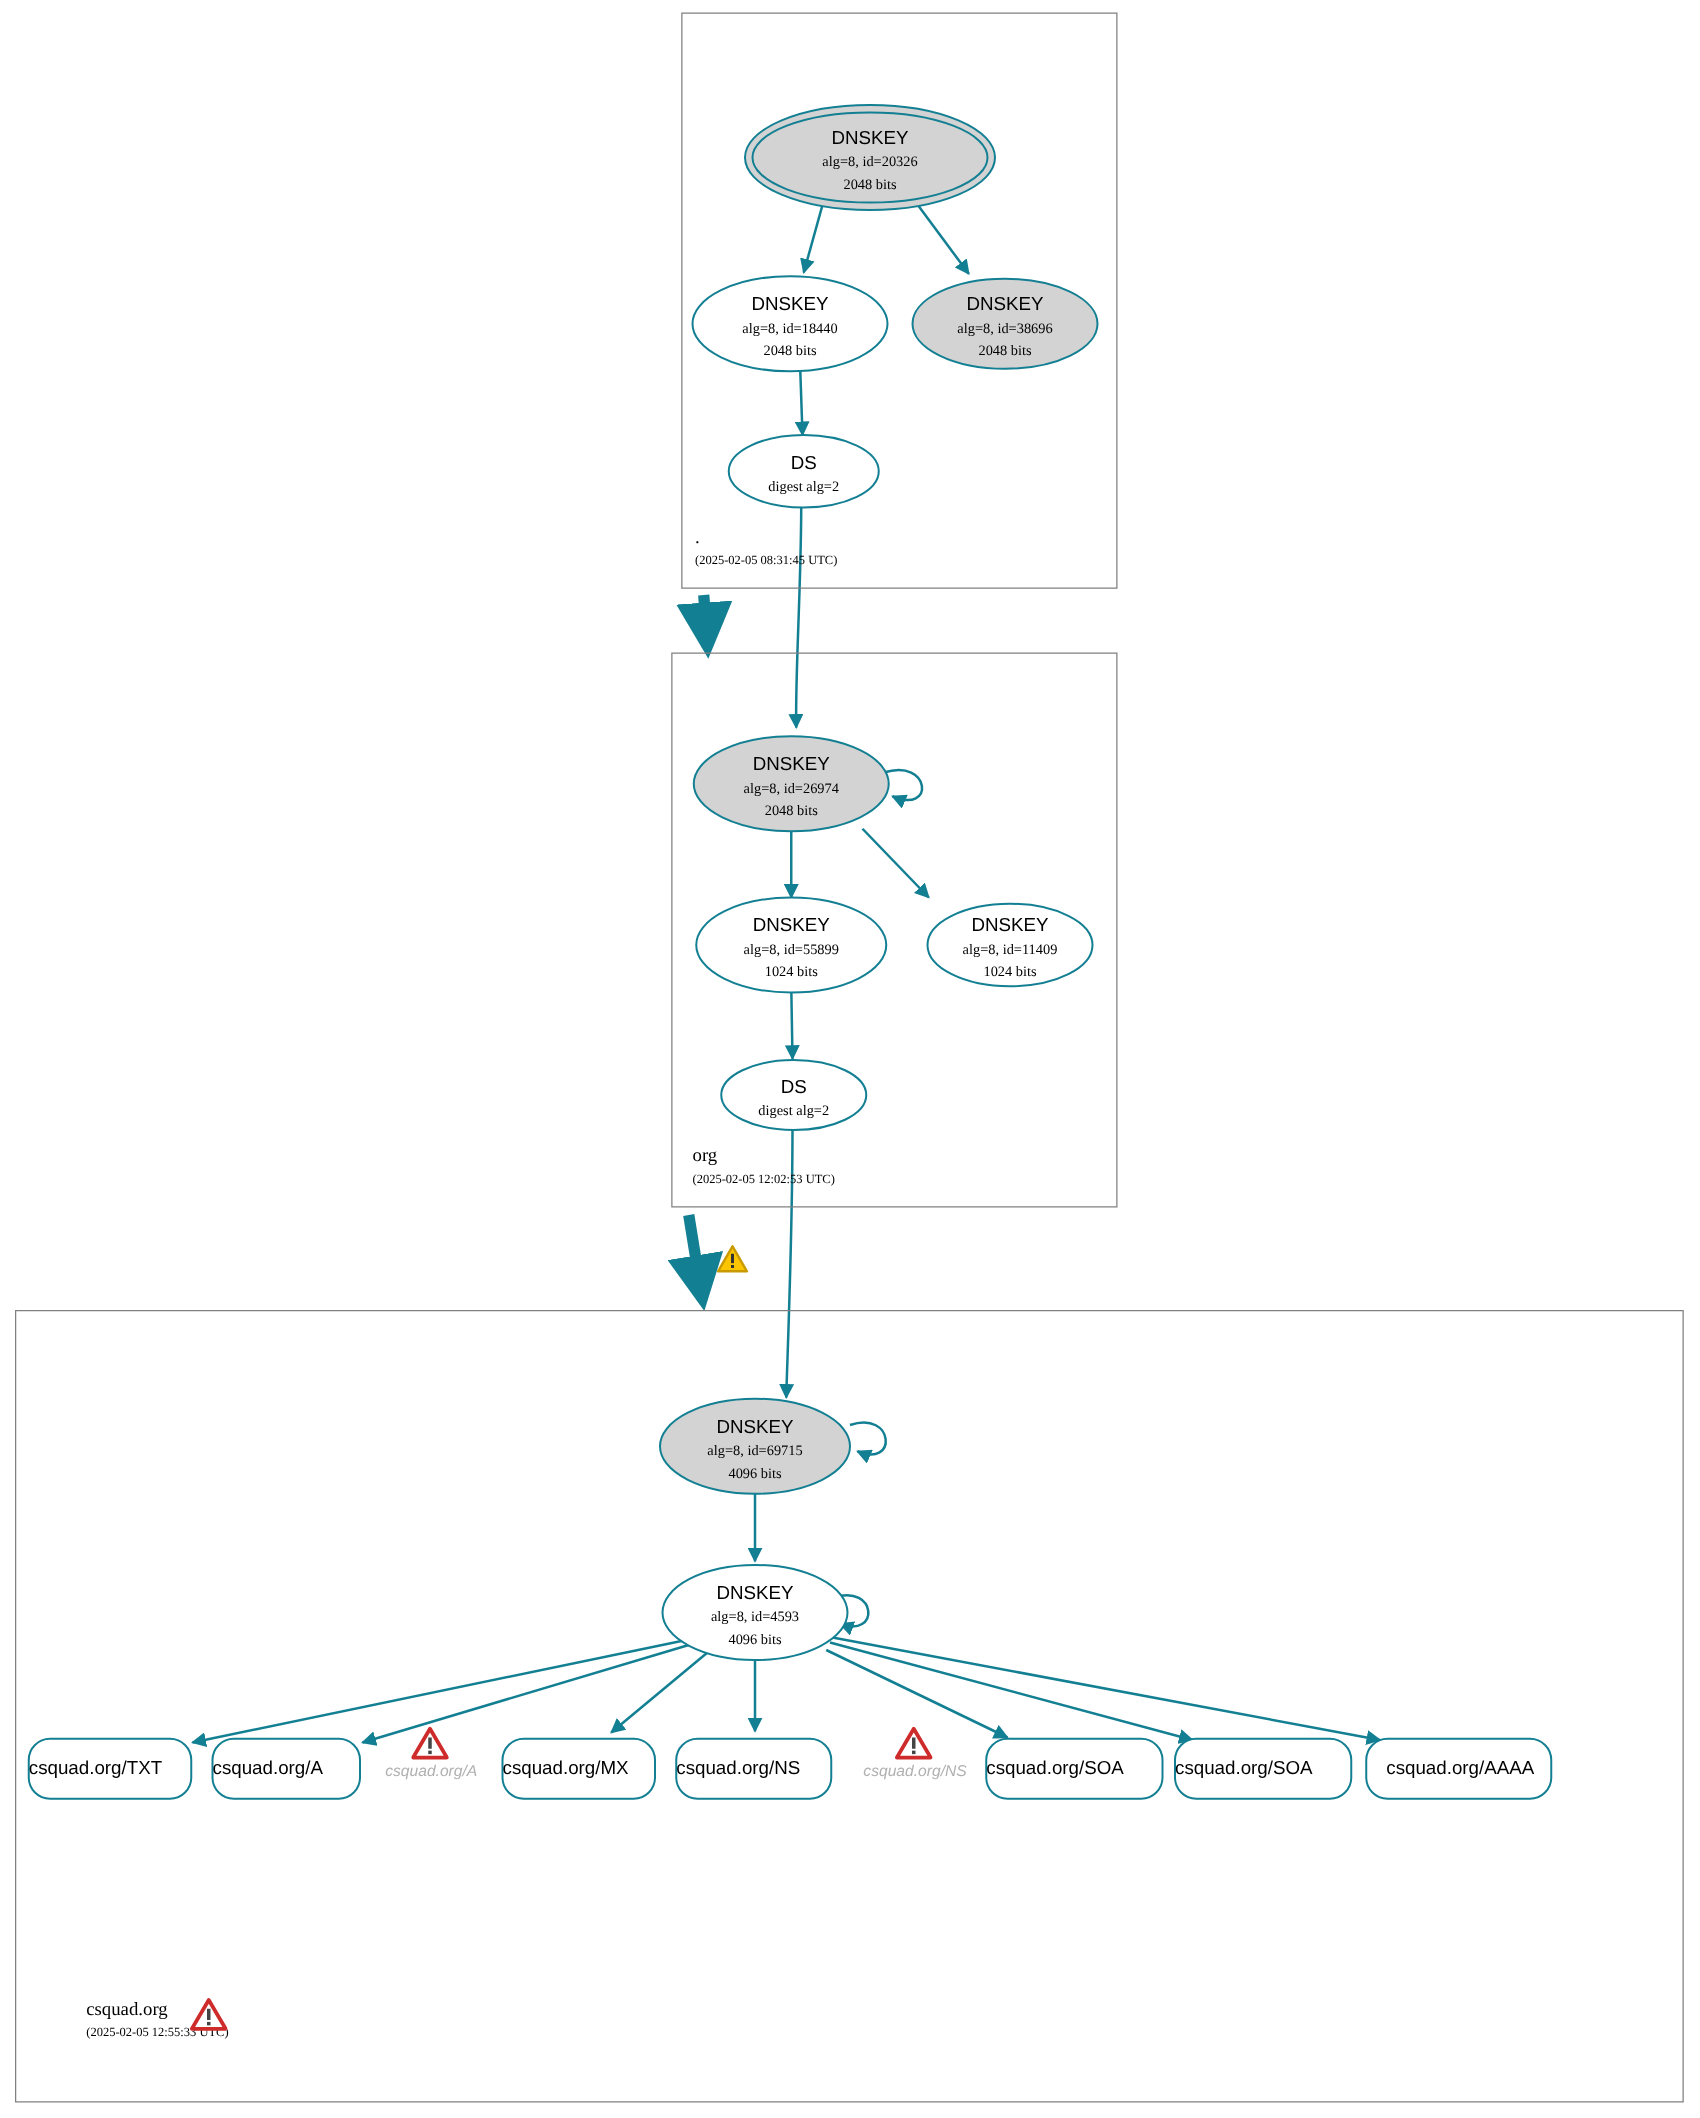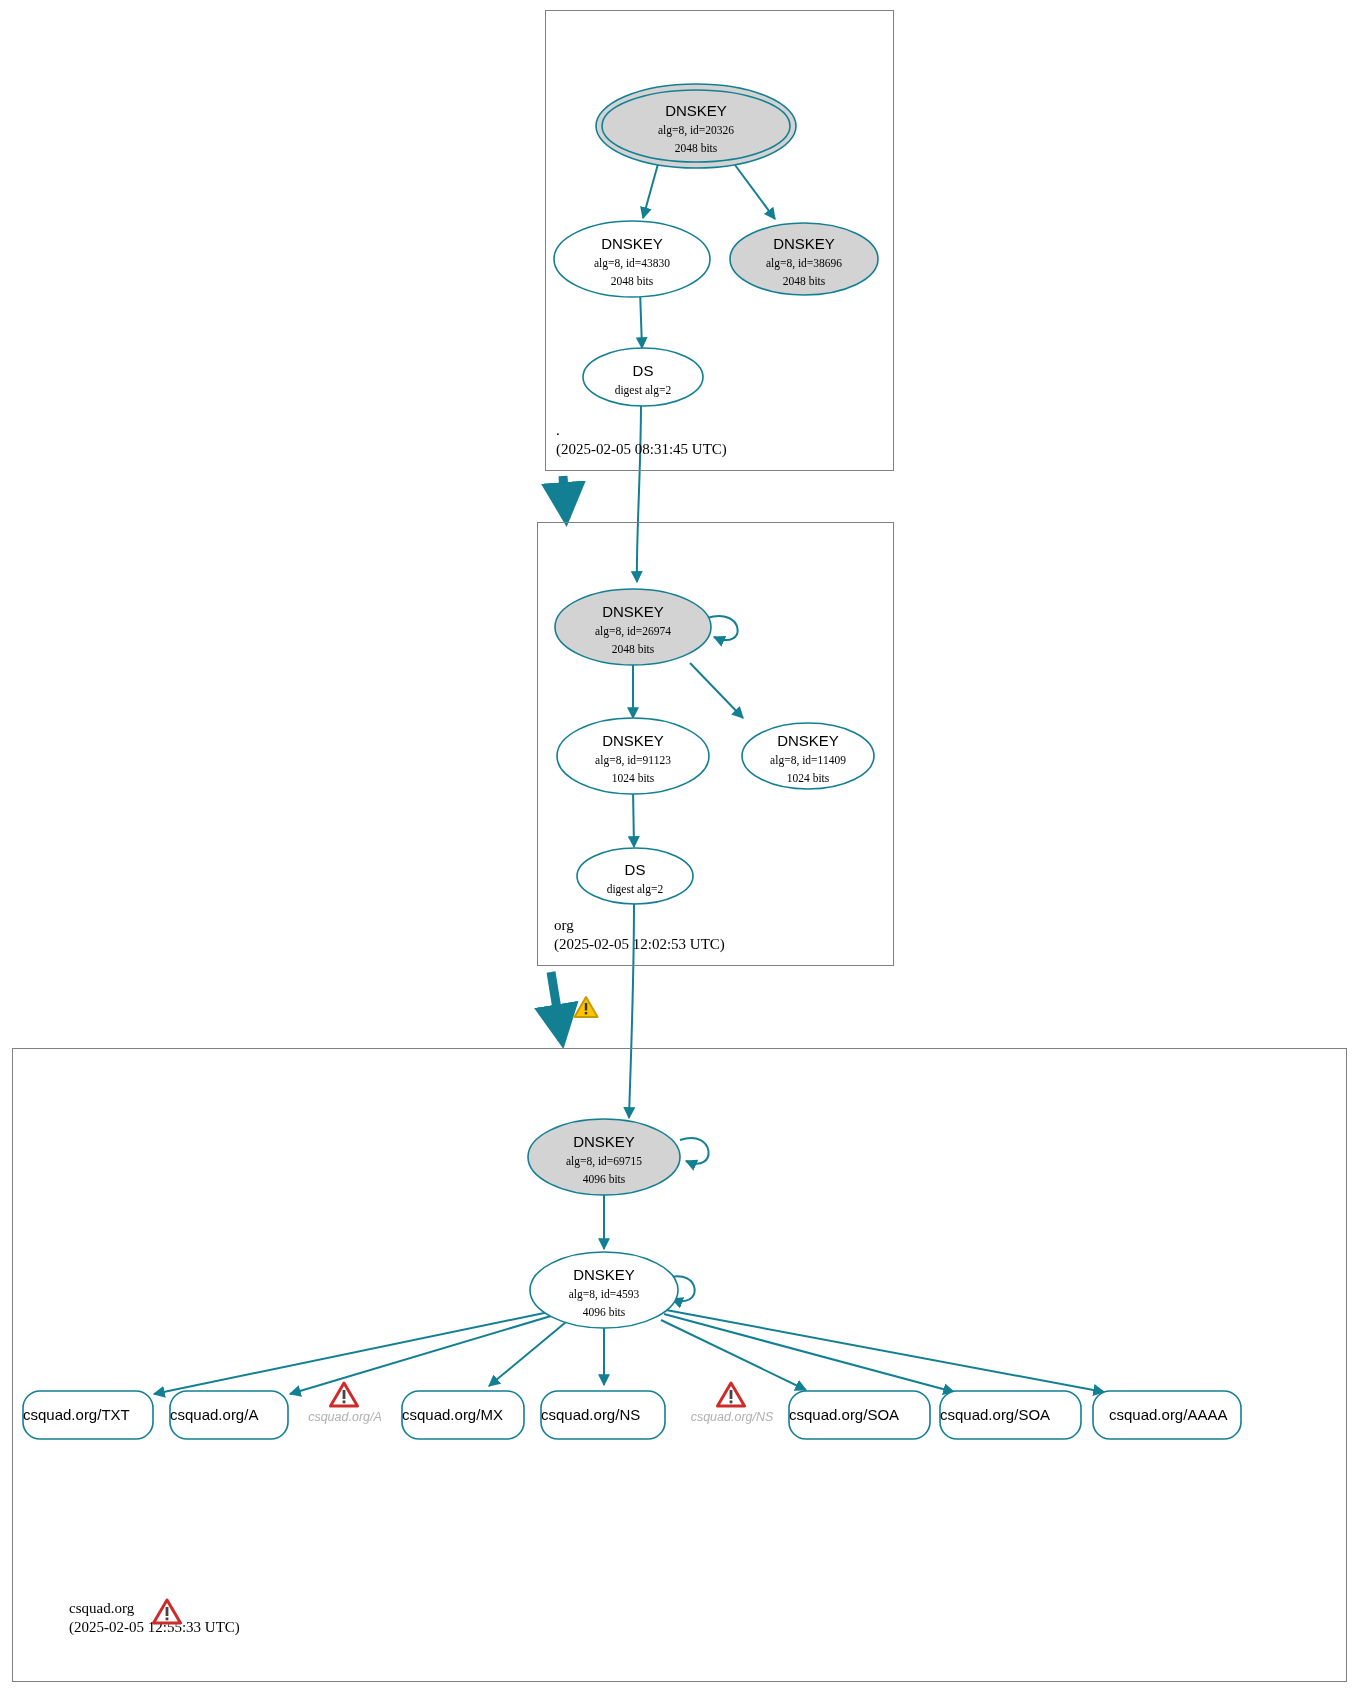--- a/index.html
+++ b/index.html
@@ -17,21 +17,21 @@
   .nodetext{position:absolute;text-align:center;pointer-events:none;
             font-family:"Liberation Sans", sans-serif;color:#000;}
   .nodetext .t1{font-size:15px;line-height:17px;font-family:"Liberation Sans", sans-serif;}
   .nodetext .t2{font-size:11.5px;line-height:13px;font-family:"Liberation Serif", serif;}
 
   .rrtext{position:absolute;text-align:left;font-size:15px;color:#000;
           font-family:"Liberation Sans", sans-serif;white-space:nowrap;}
 
   .zonelabel{position:absolute;font-family:"Liberation Serif", serif;color:#000;}
   .zonelabel .zname{font-size:15px;line-height:20px;display:block;}
-  .zonelabel .zdate{font-size:15px;line-height:18px;display:block;}
+  .zonelabel .zdate{font-size:10px;line-height:18px;display:block;}
 
   .errlabel{position:absolute;font-family:"Liberation Sans", sans-serif;
             font-style:italic;font-size:12.5px;color:#b0b0b0;white-space:nowrap;
             text-align:center;}
 
   .warn-ico{position:absolute;}
   .err-ico{position:absolute;}
 </style>
 </head>
 <body>
@@ -123,21 +123,21 @@
   <div class="zonebox" style="left:12px;top:1048px;width:1335px;height:634px;"></div>
 
   <div class="nodetext" style="left:596px;top:102px;width:200px;">
     <span class="t1">DNSKEY</span><br>
     <span class="t2">alg=8, id=20326</span><br>
     <span class="t2">2048 bits</span>
   </div>
 
   <div class="nodetext" style="left:532px;top:235px;width:200px;">
     <span class="t1">DNSKEY</span><br>
-    <span class="t2">alg=8, id=43830</span><br>
+    <span class="t2">alg=8, id=18440</span><br>
     <span class="t2">2048 bits</span>
   </div>
 
   <div class="nodetext" style="left:704px;top:235px;width:200px;">
     <span class="t1">DNSKEY</span><br>
     <span class="t2">alg=8, id=38696</span><br>
     <span class="t2">2048 bits</span>
   </div>
 
   <div class="nodetext" style="left:543px;top:362px;width:200px;">
@@ -146,21 +146,21 @@
   </div>
 
   <div class="nodetext" style="left:533px;top:603px;width:200px;">
     <span class="t1">DNSKEY</span><br>
     <span class="t2">alg=8, id=26974</span><br>
     <span class="t2">2048 bits</span>
   </div>
 
   <div class="nodetext" style="left:533px;top:732px;width:200px;">
     <span class="t1">DNSKEY</span><br>
-    <span class="t2">alg=8, id=91123</span><br>
+    <span class="t2">alg=8, id=55899</span><br>
     <span class="t2">1024 bits</span>
   </div>
 
   <div class="nodetext" style="left:708px;top:732px;width:200px;">
     <span class="t1">DNSKEY</span><br>
     <span class="t2">alg=8, id=11409</span><br>
     <span class="t2">1024 bits</span>
   </div>
 
   <div class="nodetext" style="left:535px;top:861px;width:200px;">

